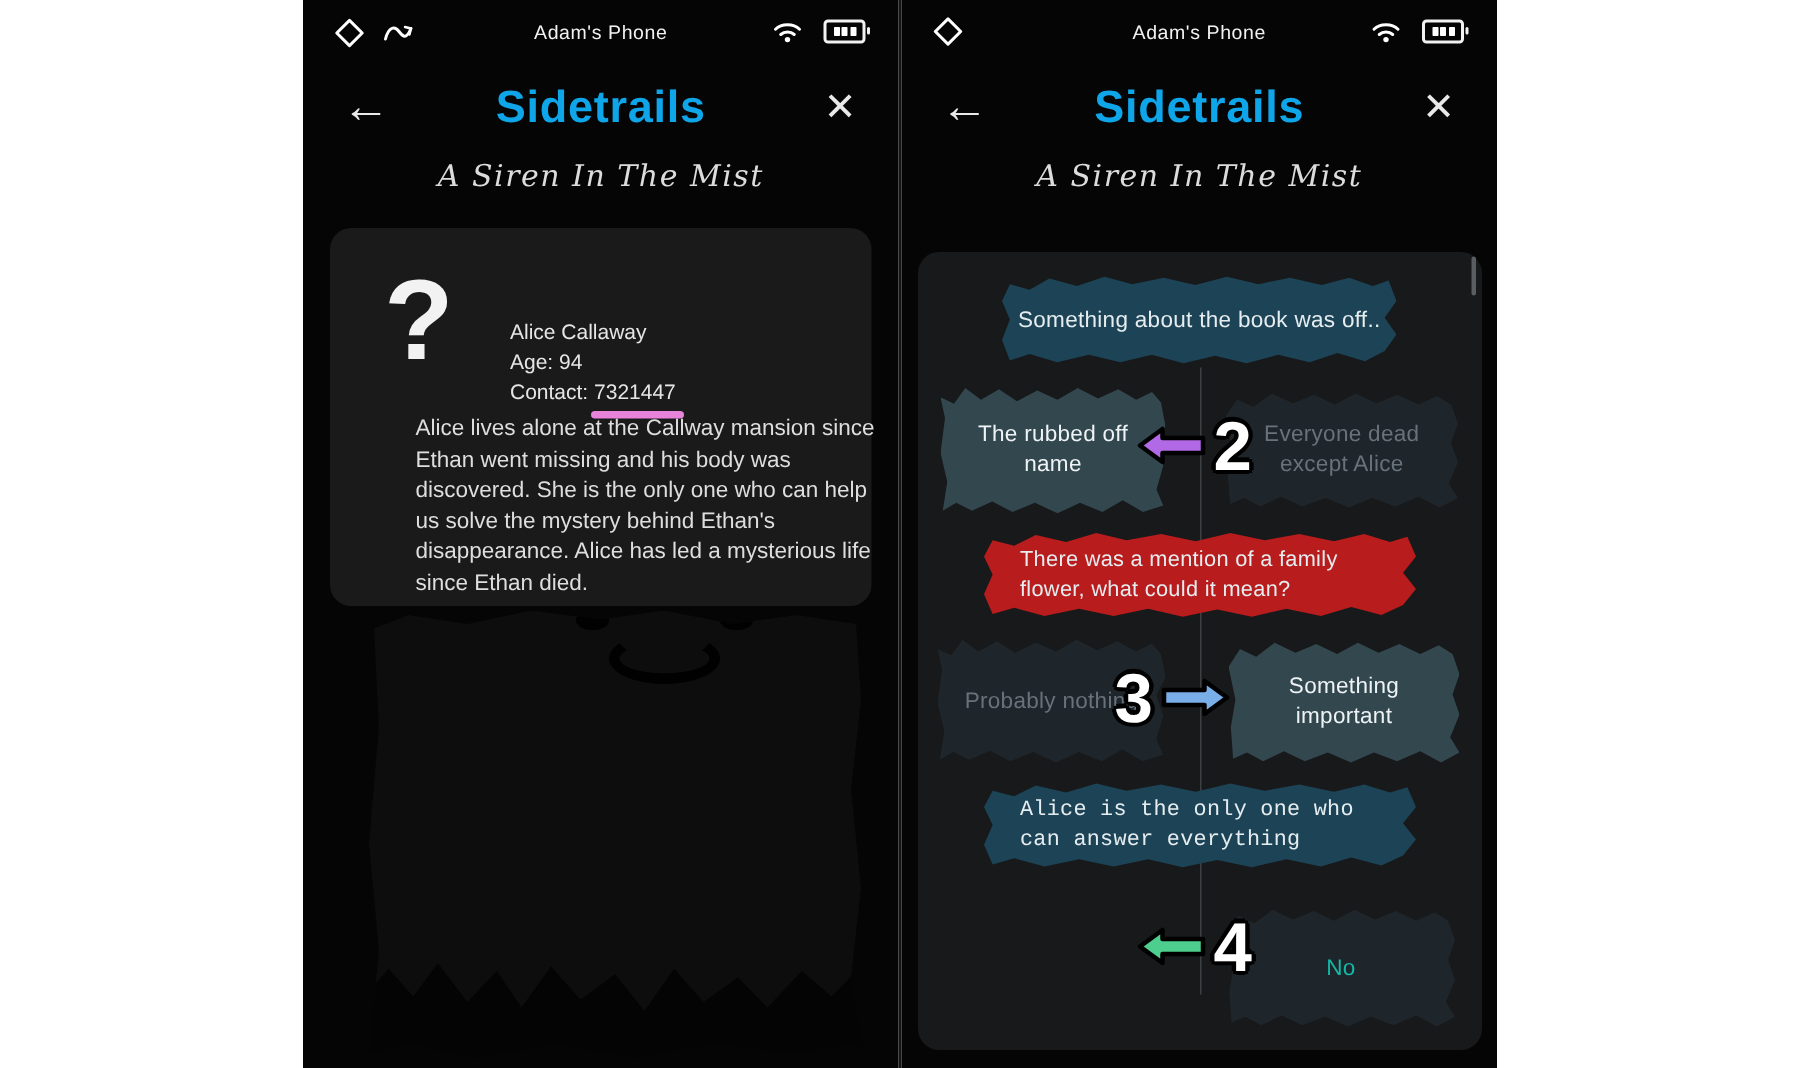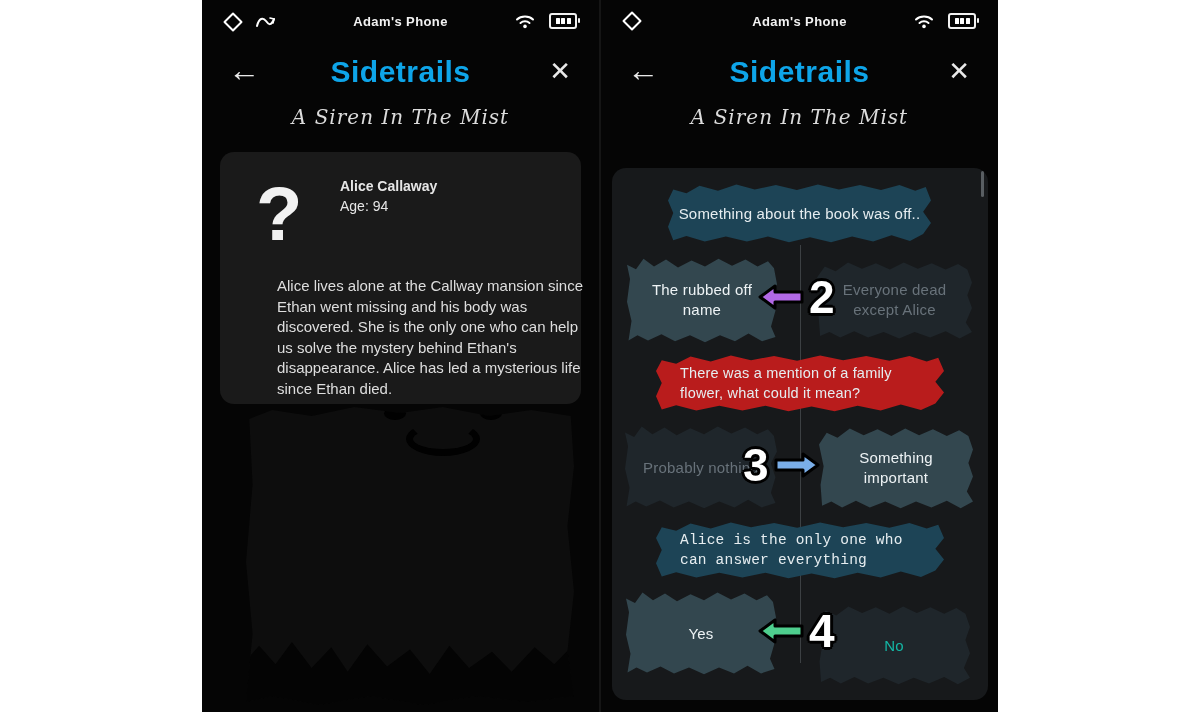--- a/index.html
+++ b/index.html
@@ -7,21 +7,21 @@
           font-family:"Liberation Sans",sans-serif;}
   .phone{position:absolute;top:0;height:712px;background:#050505;overflow:hidden;}
   #phone-left{left:202px;width:397px;}
   #phone-right{left:601px;width:397px;}
   .phone-divider{position:absolute;left:599px;top:0;width:2px;height:712px;background:#151515;}
 
   
   .status-bar{position:absolute;top:0;left:0;right:0;height:44px;}
   .sb-left{position:absolute;left:24px;top:14px;display:flex;gap:15px;align-items:center;}
   .device-name{position:absolute;top:14px;left:0;right:0;text-align:center;font-size:13px;
-               font-weight:700;color:#f2f2f2;letter-spacing:.4px;}
+               font-weight:400;color:#f2f2f2;letter-spacing:.4px;}
   .sb-right{position:absolute;right:22px;top:13px;display:flex;gap:14px;align-items:center;}
   .diamond{width:10px;height:10px;border:2px solid #fff;transform:rotate(45deg);border-radius:1px;}
   .battery{position:relative;width:24px;height:12px;border:2px solid #f2f2f2;border-radius:3px;
            display:flex;align-items:center;justify-content:center;gap:1.5px;}
   .battery:after{content:"";position:absolute;right:-5px;top:2.5px;width:2.5px;height:5px;
                  background:#f2f2f2;border-radius:1px;}
   .battery .bar{width:4px;height:6px;background:#fff;border-radius:.5px;}
 
   
   .back-btn{position:absolute;left:26px;top:54px;font-size:32px;line-height:32px;color:#e9e9e9;cursor:pointer;}
@@ -29,21 +29,21 @@
   .app-title{position:absolute;top:55px;left:0;right:0;text-align:center;font-size:30px;
              font-weight:bold;color:#0ea5e9;letter-spacing:.5px;}
   .subtitle{position:absolute;top:105px;left:0;right:0;text-align:center;font-style:italic;
             font-family:"DejaVu Serif",serif;font-size:20px;color:#dcdcdc;letter-spacing:1px;}
 
   
   .profile-card{position:absolute;left:18px;top:152px;width:361px;height:252px;
                 background:#1a1a1a;border-radius:14px;}
   .q-glyph{position:absolute;left:36px;top:18px;font-size:76px;font-weight:bold;color:#f2f2f2;}
   .profile-lines{position:absolute;left:120px;top:24px;font-size:14px;color:#e6e6e6;line-height:20px;}
-  .p-name{font-weight:bold;}
+  .p-name{font-weight:normal;margin-top:35px;}
   .contact-number{position:relative;display:inline-block;}
   .contact-underline{position:absolute;left:-2px;right:-5px;bottom:-8px;height:5.5px;
                      border-radius:3px;}
   .p-desc{position:absolute;left:20px;top:124px;width:318px;font-size:15px;line-height:20.5px;
           color:#dedede;margin-left:37px;}
 
   
   .sketch{position:absolute;left:44px;top:407px;width:328px;height:298px;background:#0d0d0d;
           clip-path:polygon(1% 4%,8% 1%,20% 3%,33% 0%,47% 2%,60% 0%,74% 3%,87% 1%,99% 3%,100% 20%,98% 40%,100% 62%,98% 82%,100% 97%,86% 99%,70% 97%,54% 100%,38% 97%,22% 100%,8% 97%,0% 99%,2% 76%,0% 52%,2% 26%);}
   .eye{position:absolute;width:22px;height:13px;background:#010101;border-radius:50%;}
@@ -108,20 +108,21 @@
     <div class="back-btn">←</div>
     <div class="app-title">Sidetrails</div>
     <div class="close-btn">✕</div>
     <div class="subtitle">A Siren In The Mist</div>
 
     <div class="profile-card">
       <div class="q-glyph">?</div>
       <div class="profile-lines">
         <div class="p-name">Alice Callaway</div>
         <div>Age: 94</div>
+        <div><span>Contact: </span><span class="contact-number"><span>7321447</span><span class="contact-underline" style="background: rgb(232, 131, 218);"></span></span></div>
       </div>
       <div class="p-desc">Alice lives alone at the Callway mansion since Ethan went missing and his body was discovered. She is the only one who can help us solve the mystery behind Ethan's disappearance. Alice has led a mysterious life since Ethan died.</div>
     </div>
 
     <div class="sketch">
       <span class="eye l"></span>
       <span class="eye r"></span>
       <span class="mouth"></span>
       <span class="grass"></span>
     </div>
@@ -172,21 +173,20 @@
       <div class="chip dimmed torn-a" style="left:13px;top:256px;width:152px;height:86px;padding:0 8px;background:#1f262b;color:#68727a;">Probably nothing</div>
       <div class="chip selected torn-b" style="left:207px;top:258px;width:154px;height:84px;padding:0 16px;line-height:20px;background:#33474f;">Something important</div>
       <div class="step" style="left:131px;top:274px;">
         <span class="step-num">3</span>
         <svg width="46" height="28" viewBox="0 0 46 28">
           <polygon points="44,14 29,3 29,9 2,9 2,19 29,19 29,25" stroke="#000" stroke-width="3" stroke-linejoin="round" fill="#7aaee8"></polygon>
         </svg>
       </div>
 
       <div class="chip question qleft torn-q" style="left:44px;top:352px;width:288px;height:60px;padding:0 18px 0 24px;background:#1d4456;font-size:14.5px;font-family:Liberation Mono, monospace;">Alice is the only one who can answer everything</div>
-      <div class="chip selected torn-a" style="left:14px;top:422px;width:150px;height:86px;background:#33474f;">Yes</div>
       <div class="chip dimmed torn-b" style="left:206px;top:436px;width:152px;height:82px;background:#1f262b;color:#14b8a6;">No</div>
       <div class="step" style="left:146px;top:440px;">
         <svg width="46" height="28" viewBox="0 0 46 28">
           <polygon points="2,14 17,3 17,9 44,9 44,19 17,19 17,25" stroke="#000" stroke-width="3" stroke-linejoin="round" fill="#4ece8e"></polygon>
         </svg>
         <span class="step-num">4</span>
       </div>
     </div>
   </div>
 </div>

